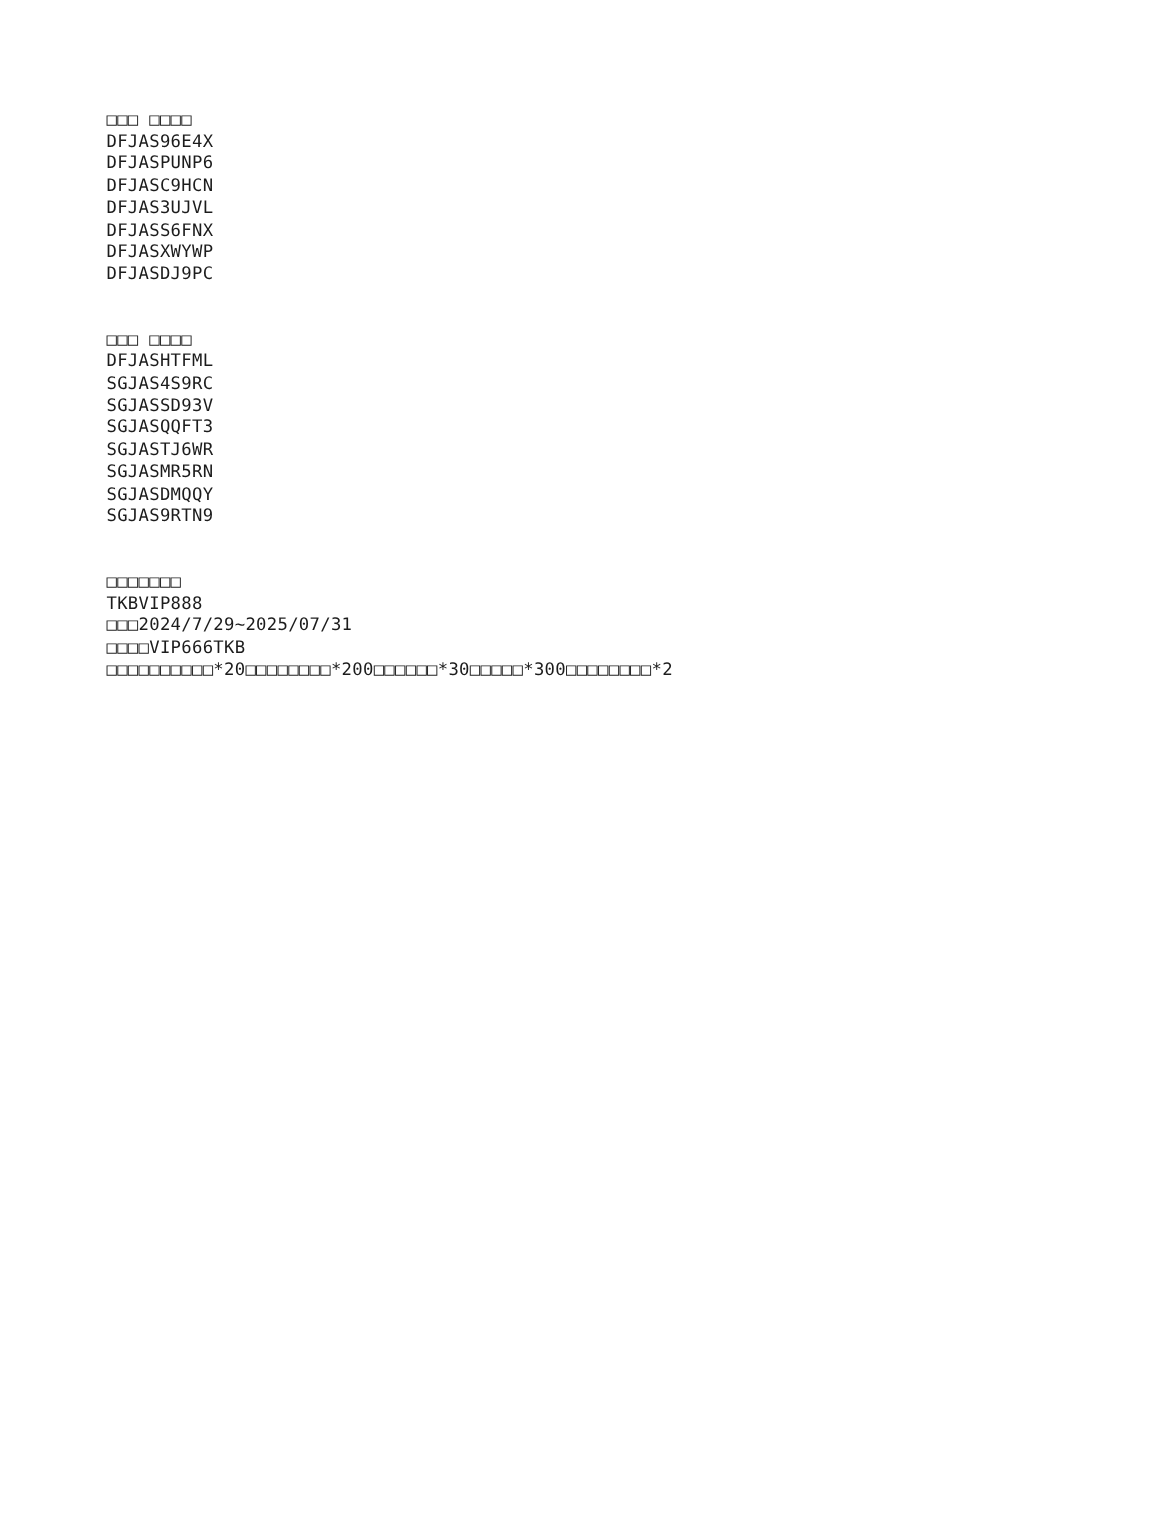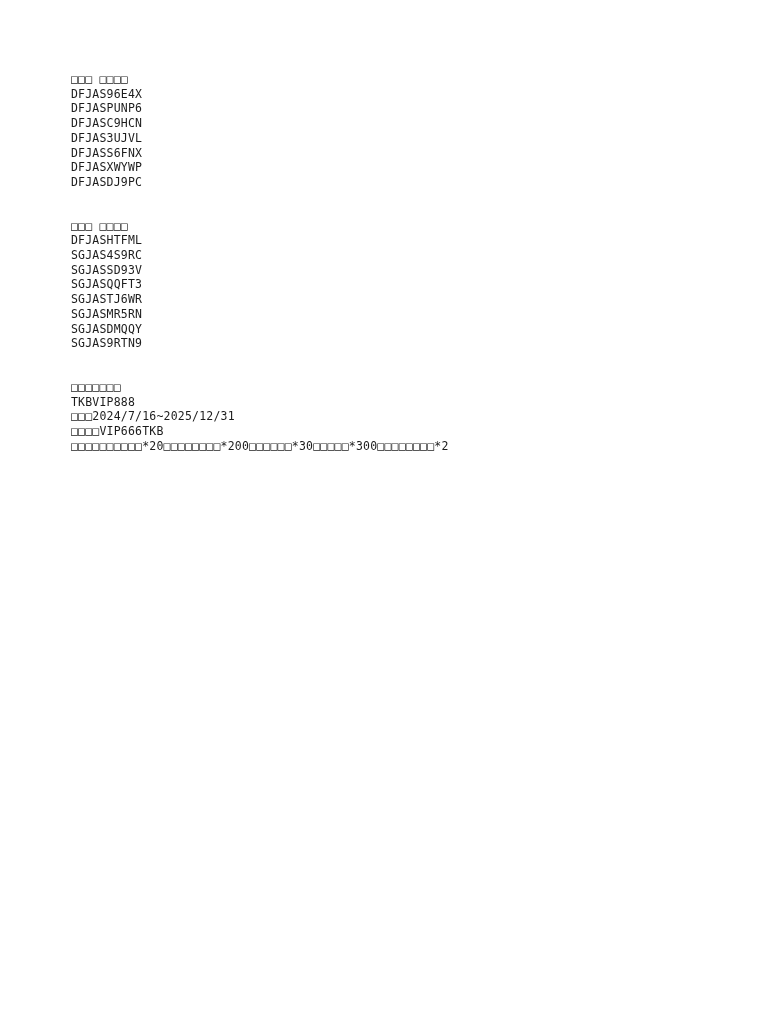--- a/index.html
+++ b/index.html
@@ -70,19 +70,19 @@
       <div class="line">SGJASMR5RN</div>
       <div class="line">SGJASDMQQY</div>
       <div class="line">SGJAS9RTN9</div>
     </div>
 
     <div class="spacer-block"></div>
 
     <div class="block">
       <div class="line">□□□□□□□</div>
       <div class="line">TKBVIP888</div>
-      <div class="line">□□□2024/7/16~2025/12/31</div>
+      <div class="line">□□□2024/7/29~2025/07/31</div>
       <div class="line">□□□□VIP666TKB</div>
       <div class="line">□□□□□□□□□□*20□□□□□□□□*200□□□□□□*30□□□□□*300□□□□□□□□*2</div>
     </div>
 
   </div>
 </div>
 
 </body></html>

